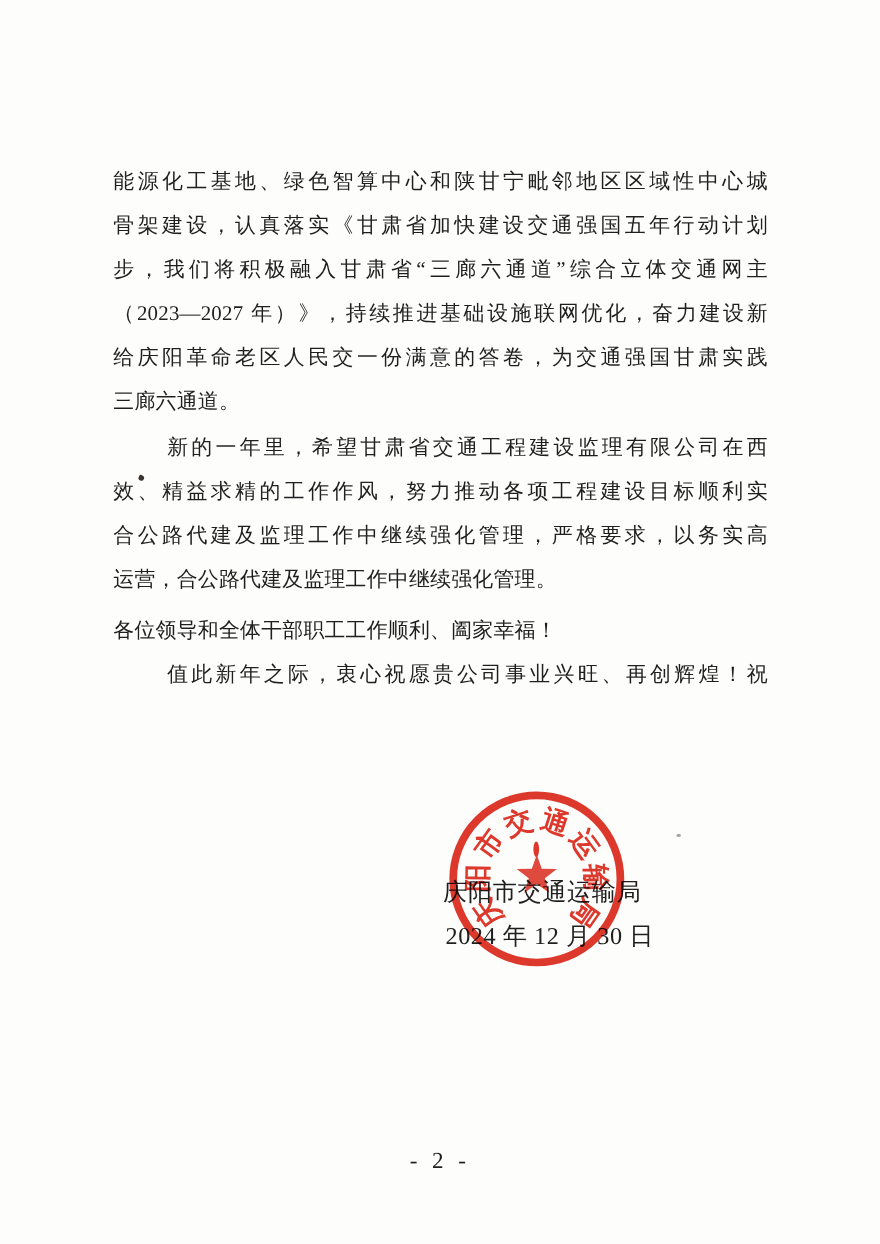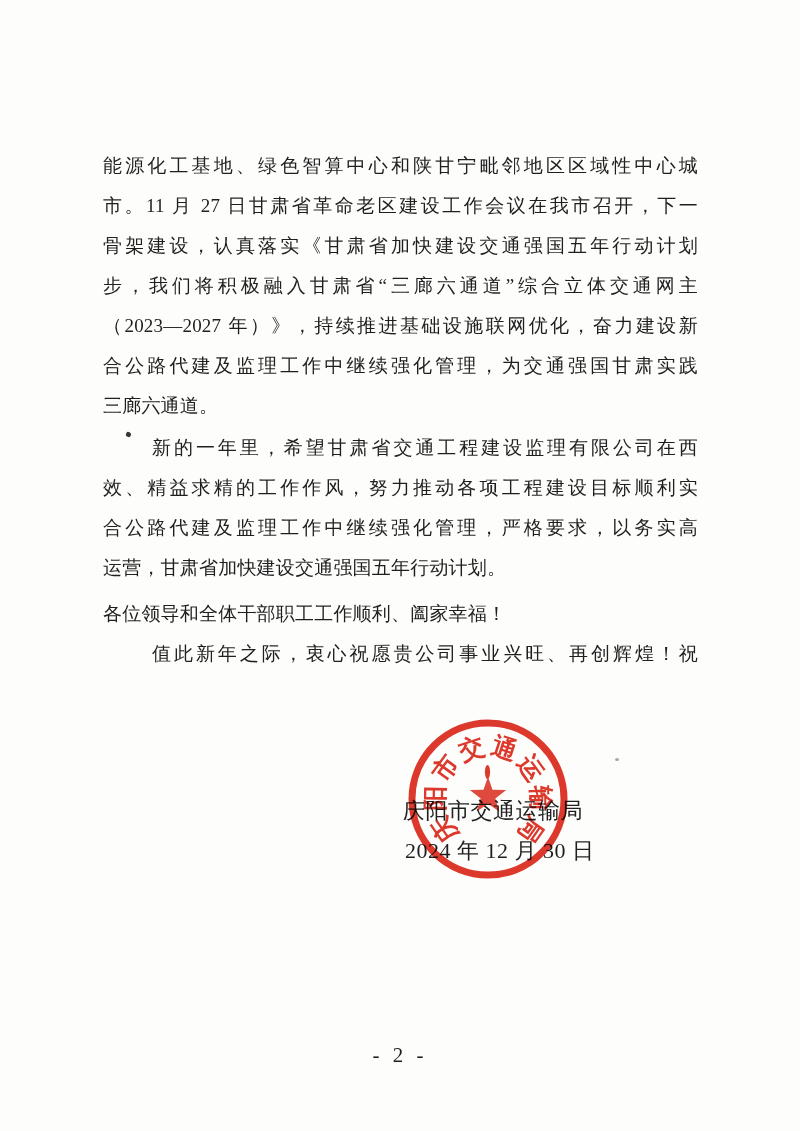--- a/index.html
+++ b/index.html
@@ -106,33 +106,32 @@
 </style>
 </head>
 <body>
 
 <div class="page">
 
   <main class="doc-body">
 
     <div class="para para-1">
       <div class="line fill">能源化工基地、绿色智算中心和陕甘宁毗邻地区区域性中心城</div>
-      <div class="line fill">市。11 月 27 日甘肃省革命老区建设工作会议在我市召开，下一</div>
       <div class="line fill">骨架建设，认真落实《甘肃省加快建设交通强国五年行动计划</div>
       <div class="line fill">步，我们将积极融入甘肃省“三廊六通道”综合立体交通网主</div>
       <div class="line fill">（2023—2027 年）》，持续推进基础设施联网优化，奋力建设新</div>
-      <div class="line fill">合公路代建及监理工作中继续强化管理，为交通强国甘肃实践</div>
+      <div class="line fill">给庆阳革命老区人民交一份满意的答卷，为交通强国甘肃实践</div>
       <div class="line">三廊六通道。</div>
     </div>
 
     <div class="para para-2">
       <div class="line fill indent">新的一年里，希望甘肃省交通工程建设监理有限公司在西</div>
       <div class="line fill">效、精益求精的工作作风，努力推动各项工程建设目标顺利实</div>
       <div class="line fill">合公路代建及监理工作中继续强化管理，严格要求，以务实高</div>
-      <div class="line">运营，甘肃省加快建设交通强国五年行动计划。</div>
+      <div class="line">运营，合公路代建及监理工作中继续强化管理。</div>
     </div>
 
     <div class="para para-3">
       <div class="line">各位领导和全体干部职工工作顺利、阖家幸福！</div>
       <div class="line fill indent">值此新年之际，衷心祝愿贵公司事业兴旺、再创辉煌！祝</div>
     </div>
 
   </main>
 
   <div class="sig-agency">庆阳市交通运输局</div>

